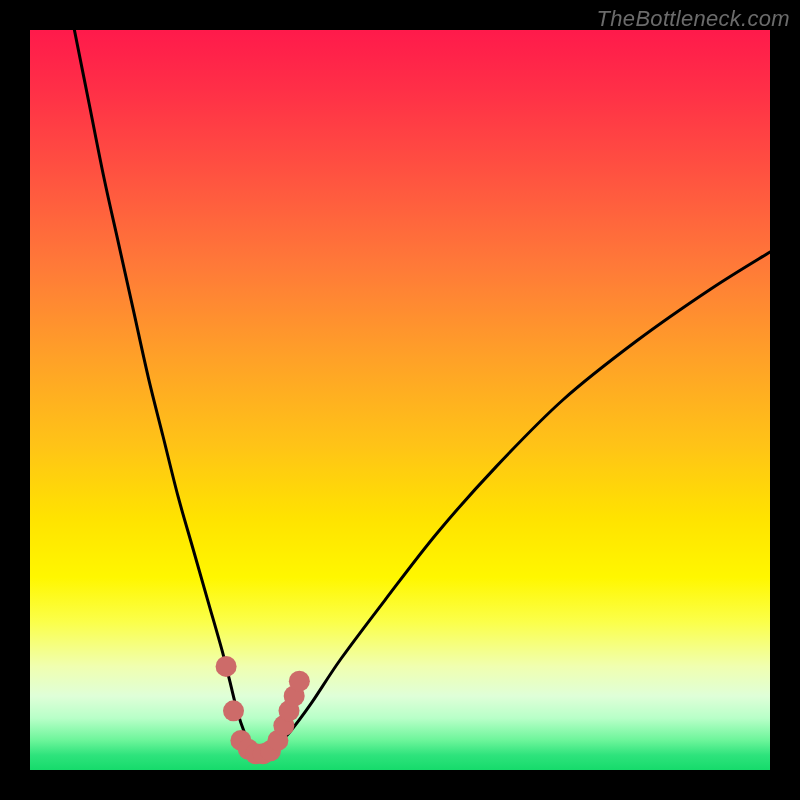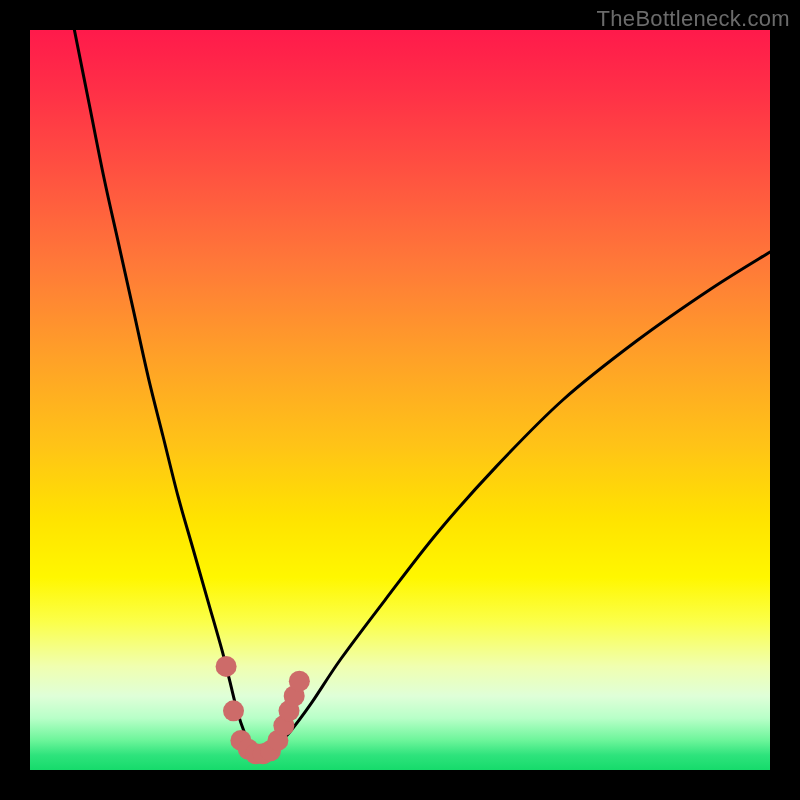--- a/index.html
+++ b/index.html
@@ -11,20 +11,21 @@
     overflow: hidden;
     font-family: Arial, Helvetica, sans-serif;
   }
   .frame {
     position: absolute;
     left: 0;
     top: 0;
     width: 800px;
     height: 800px;
     background: #000;
+    font-style: italic;
   }
   .plot-area {
     position: absolute;
     left: 30px;
     top: 30px;
     width: 740px;
     height: 740px;
     overflow: hidden;
   }
   .gradient-bg {

